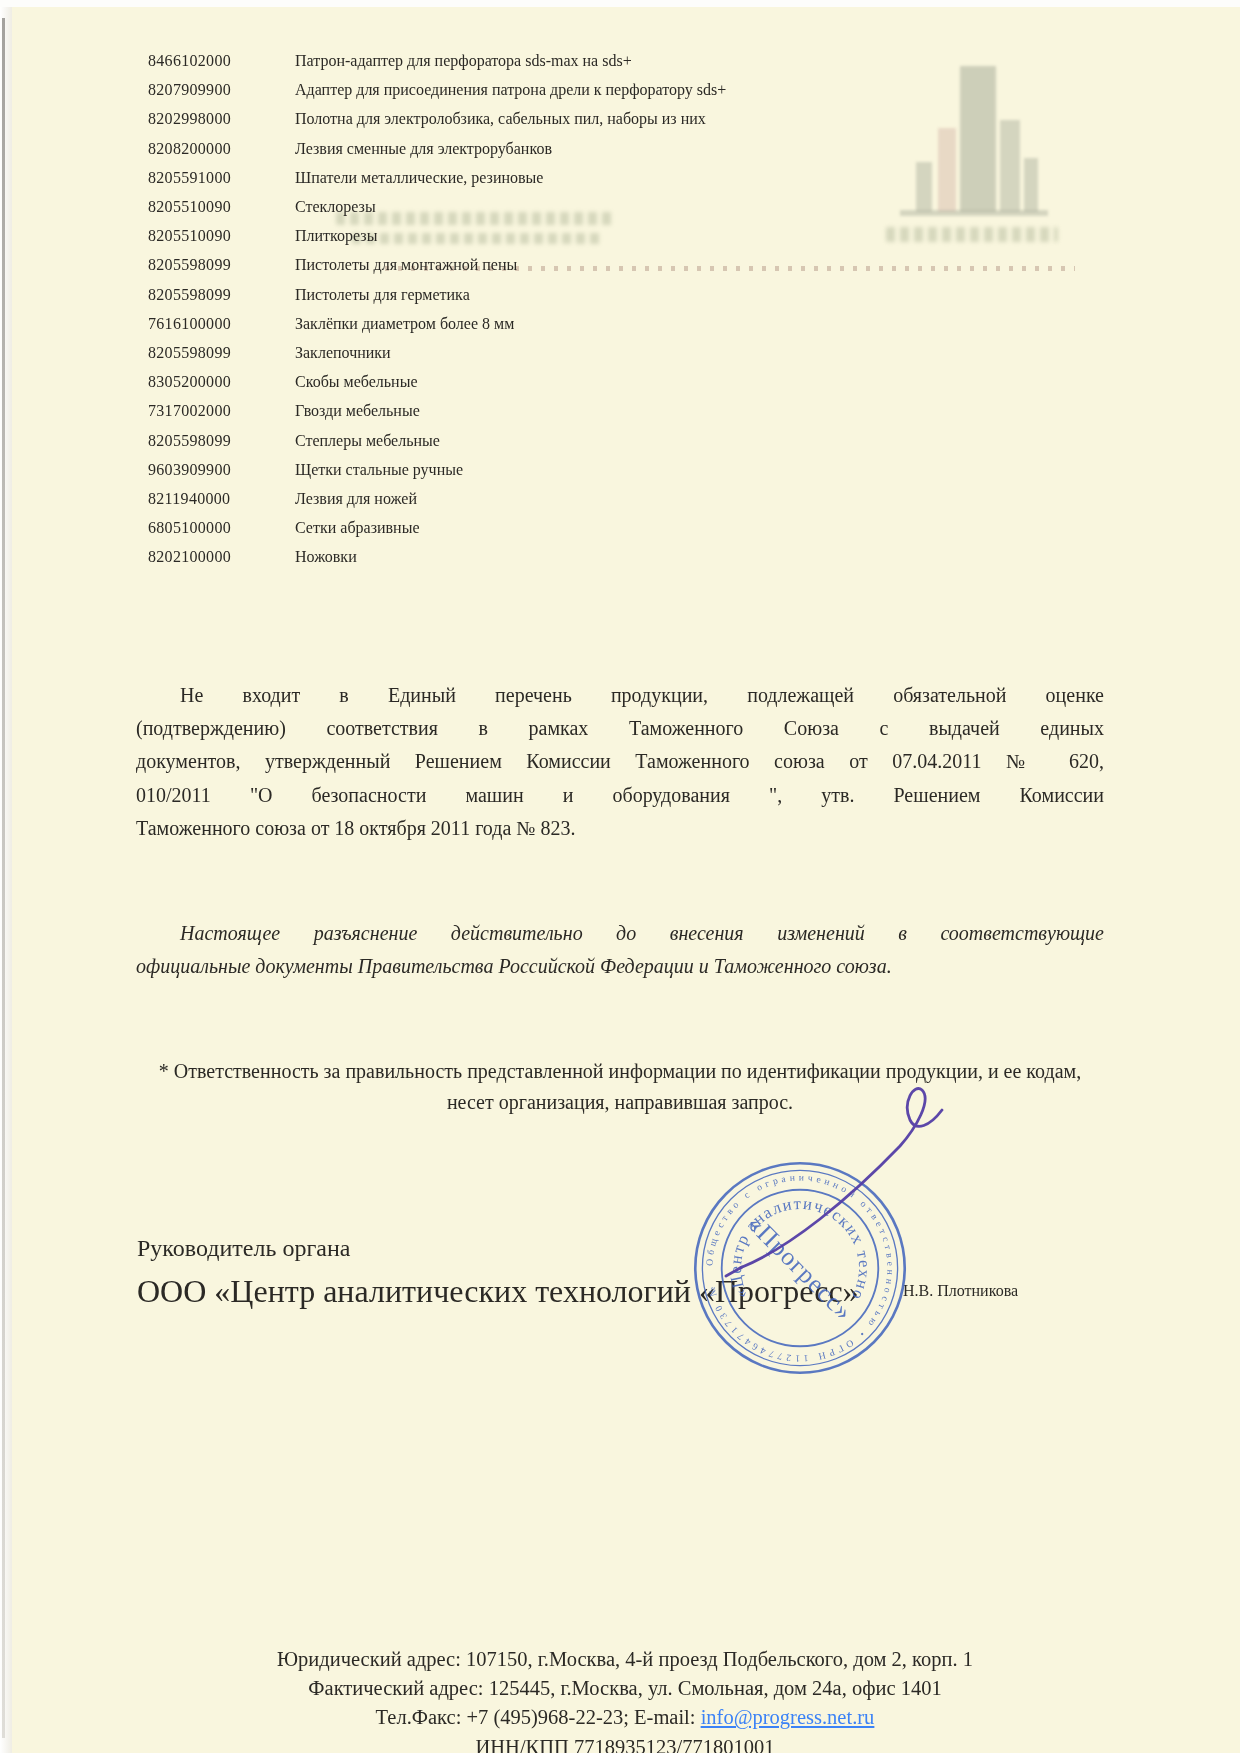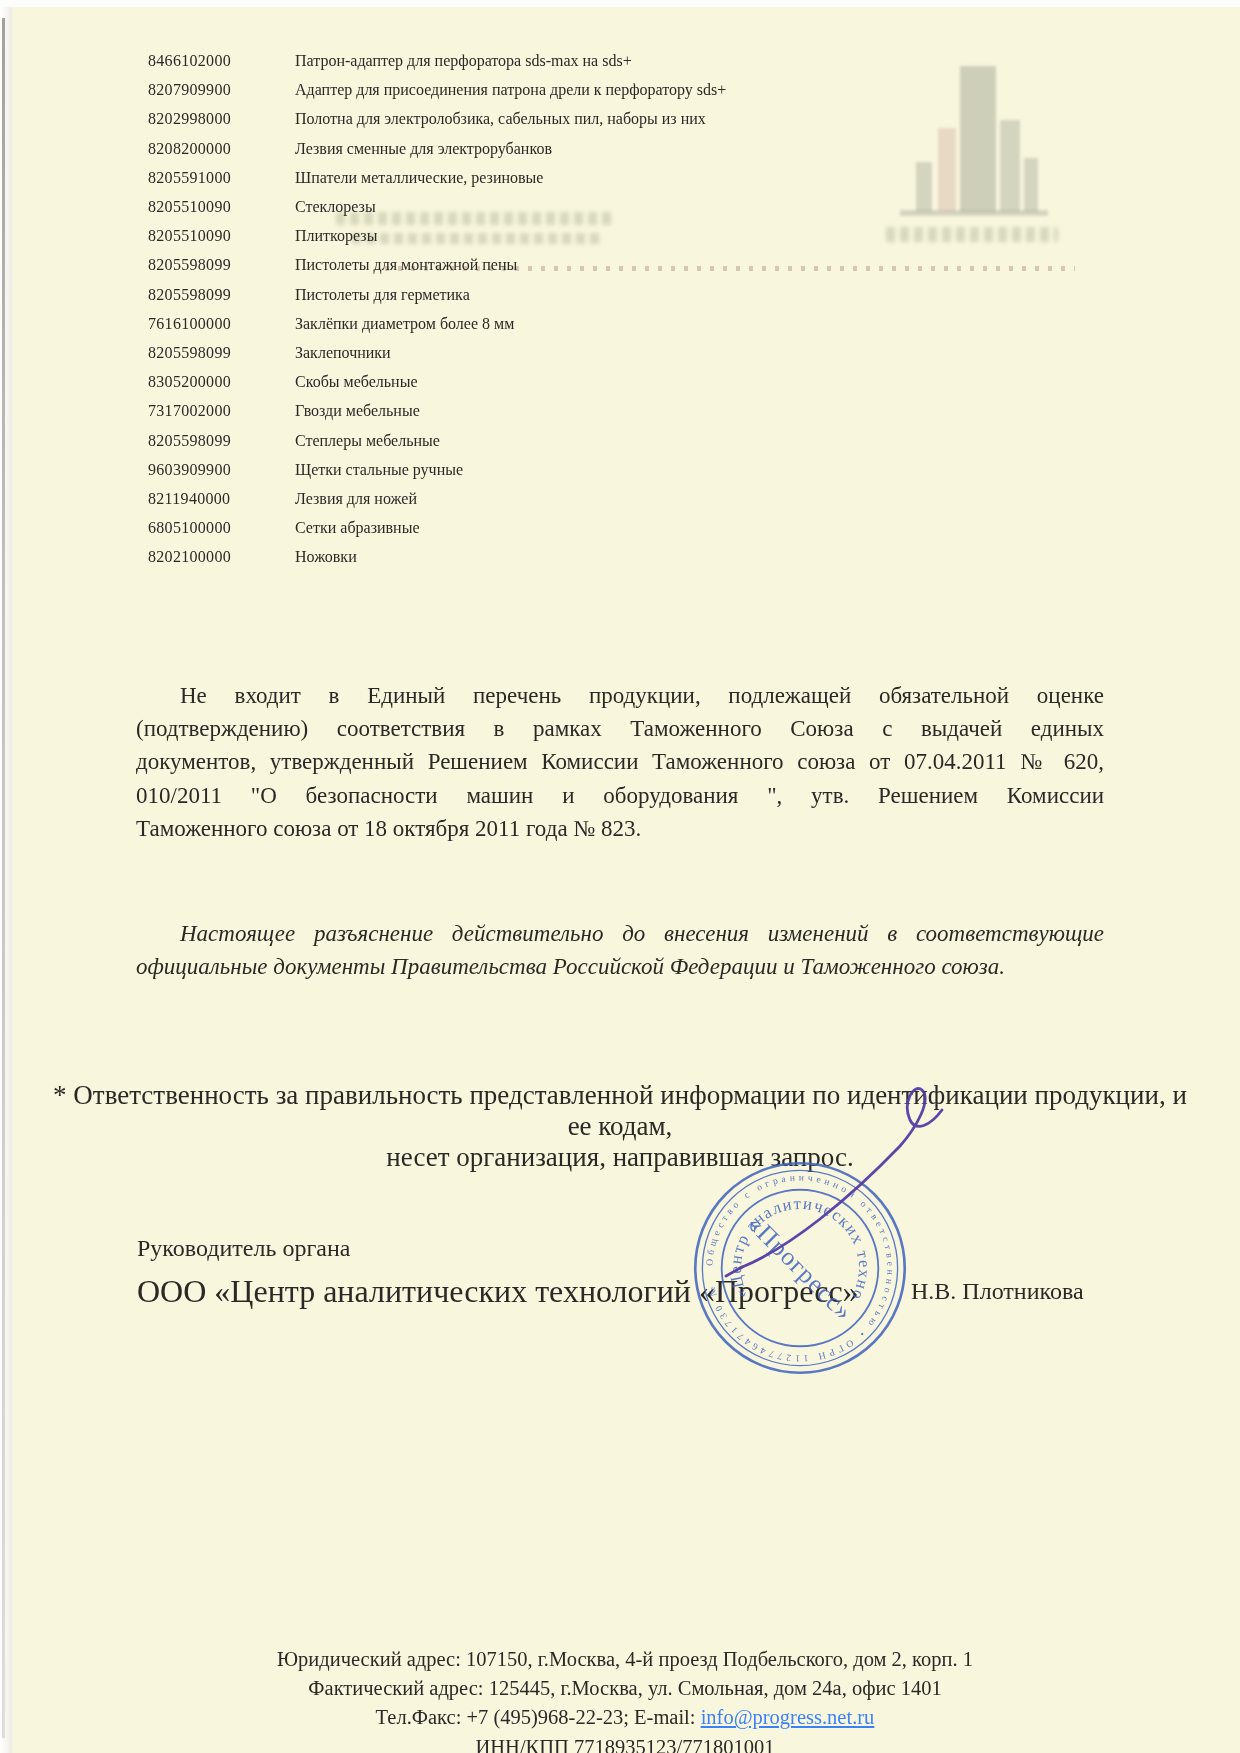--- a/index.html
+++ b/index.html
@@ -19,33 +19,33 @@
     background:repeating-linear-gradient(90deg,rgba(122,136,102,.55) 0 9px,rgba(122,136,102,0) 9px 14px);}
   .dotted-line{position:absolute;left:385px;top:266px;width:690px;height:5px;opacity:.65;filter:blur(.6px);
     background:repeating-linear-gradient(90deg,rgba(152,112,100,.55) 0 4px,transparent 4px 13px);}
 
   
   .codes{position:absolute;left:148px;top:46px;font-size:16px;line-height:29.2px;}
   .codes .row{display:flex;}
   .codes .code{display:inline-block;width:147px;letter-spacing:.3px;}
 
   
-  .para{position:absolute;left:136px;width:968px;font-size:23px;line-height:33.2px;}
+  .para{position:absolute;left:136px;width:968px;font-size:20px;line-height:33.2px;}
   .para .jline{text-align:justify;text-align-last:justify;}
   .para .lline{text-align:left;}
   .para .indent{padding-left:44px;}
   #para1{top:679px;}
   #para2{top:917px;font-style:italic;}
 
   .footnote{position:absolute;left:45px;top:1056px;width:1150px;text-align:center;
-            font-size:27px;line-height:31px;margin-top:24px;}
+            font-size:20px;line-height:31px;}
 
   .sig-title{position:absolute;left:137px;top:1233px;font-size:24px;line-height:30px;}
   .sig-org{position:absolute;left:137px;top:1276px;font-size:32px;line-height:30px;}
-  .sig-name{position:absolute;left:903px;top:1276px;font-size:24px;line-height:30px;padding-left:8px;}
+  .sig-name{position:absolute;left:903px;top:1276px;font-size:16px;line-height:30px;}
 
   .stamp-svg{position:absolute;left:678px;top:1146px;width:244px;height:244px;opacity:.85;}
   .sig-stroke{position:absolute;left:660px;top:1040px;width:360px;height:280px;}
 
   .footer{position:absolute;left:10px;top:1645px;width:1230px;text-align:center;
           font-size:20.5px;line-height:29.2px;}
   .footer a{color:#3b82f6;text-decoration:underline;}
 </style>
 </head>
 <body>

